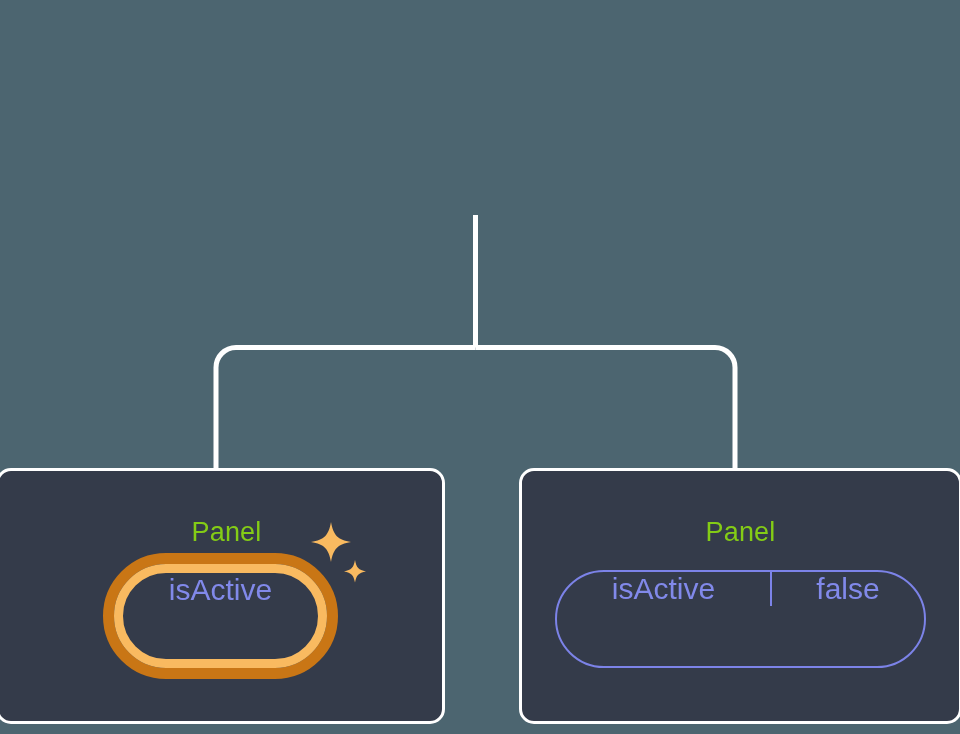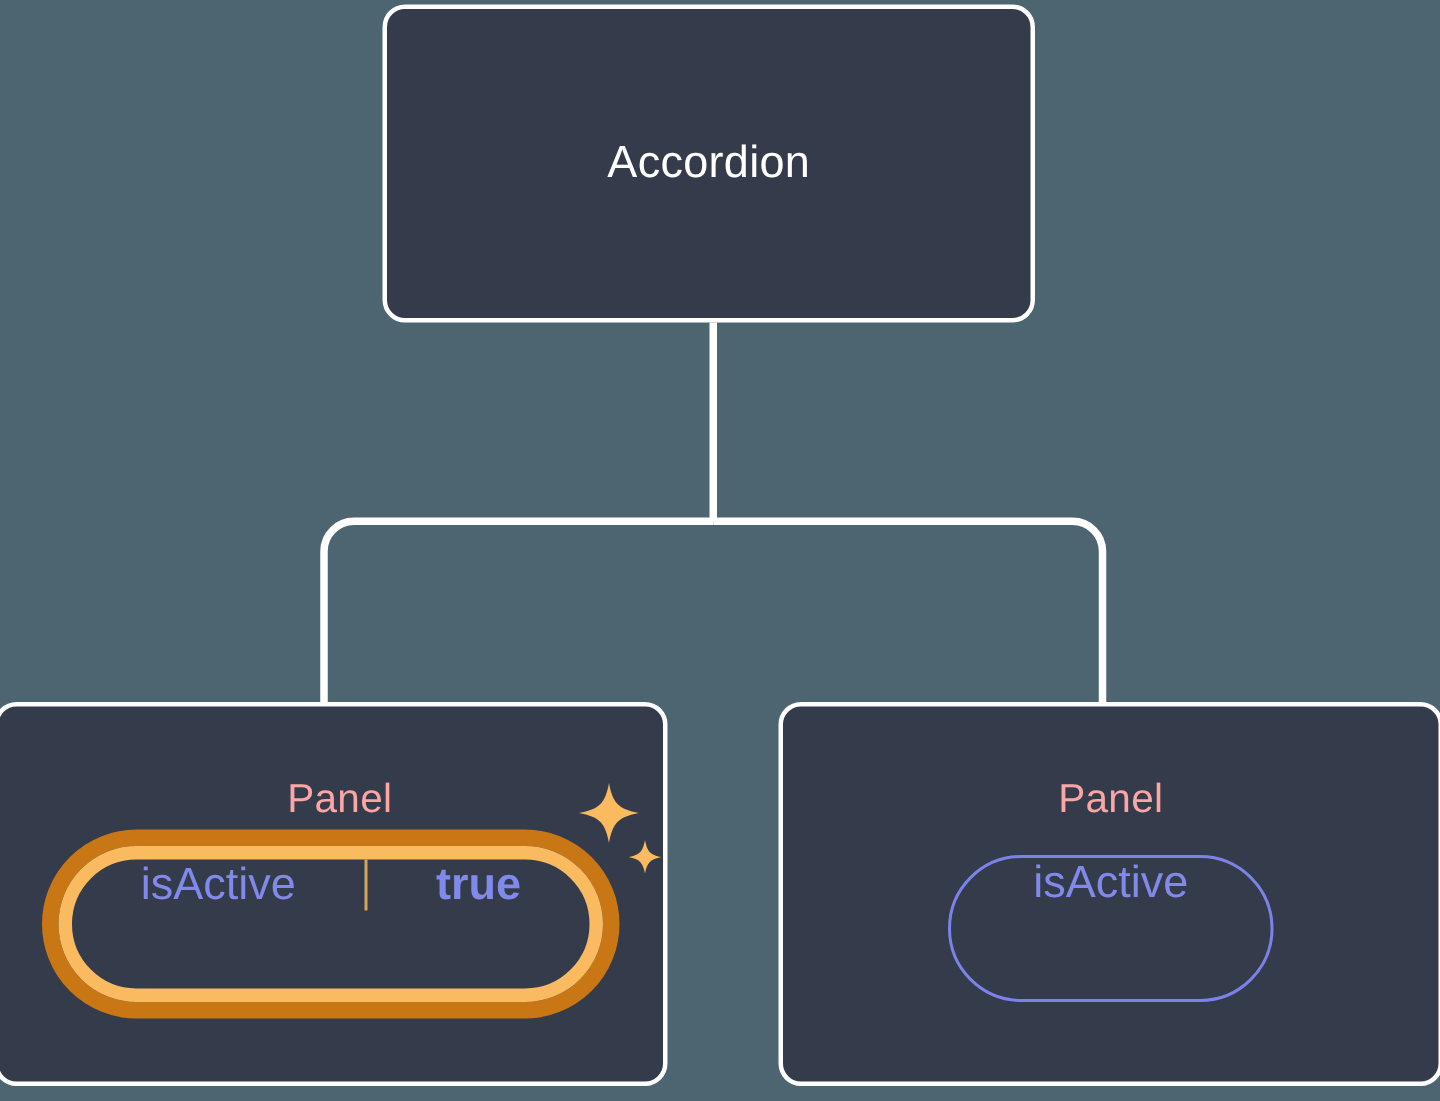--- a/index.html
+++ b/index.html
@@ -71,21 +71,21 @@
     left: -4px;
     width: 449px;
   }
 
   .node-leaf-right {
     left: 519px;
     width: 443px;
   }
 
   .node-title-leaf {
-    color: #fca5a5;
+    color: #84cc16;
     font-size: 27px;
     font-weight: 400;
     letter-spacing: 0.2px;
     line-height: 1;
   }
 
   .node-leaf-left .node-title-leaf { margin-left: 12px; }
   .node-leaf-right .node-title-leaf { margin-left: 0px; }
 
   
@@ -177,45 +177,42 @@
 <body>
 
 <div id="stage">
 
   <svg id="connectors" viewBox="0 0 960 734" width="960" height="734" fill="none">
     <path d="M 475.5 215 L 475.5 347.5" stroke="#ffffff" stroke-width="5" stroke-linecap="butt"></path>
     <path d="M 475.5 347.5 L 236 347.5 A 20 20 0 0 0 216 367.5 L 216 469" stroke="#ffffff" stroke-width="5" stroke-linecap="butt"></path>
     <path d="M 475.5 347.5 L 715 347.5 A 20 20 0 0 1 735 367.5 L 735 469" stroke="#ffffff" stroke-width="5" stroke-linecap="butt"></path>
   </svg>
 
-  <div class="node node-root">
-    <span class="node-title-root">Accordion</span>
-  </div>
 
   <div class="node node-leaf node-leaf-left">
     <span class="node-title-leaf">Panel</span>
 
     <div class="pill-wrap pill-wrap-hi">
       <div class="pill-hi-glow"></div>
 
       <div class="pill pill-hi">
         <div class="pill-cell pill-name">isActive</div>
-        <div class="pill-cell pill-value">true</div>
       </div>
 
       <svg class="sparkles" viewBox="0 0 62 72" width="62" height="72">
         <path d="M 24 4 C 26.5 17.5 30.5 21.5 44 24 C 30.5 26.5 26.5 30.5 24 44 C 21.5 30.5 17.5 26.5 4 24 C 17.5 21.5 21.5 17.5 24 4 Z" fill="#f9ba60"></path>
         <path d="M 48 42 C 49.6 50 51.4 51.8 59 53.4 C 51.4 55 49.6 56.8 48 64.4 C 46.4 56.8 44.6 55 37 53.4 C 44.6 51.8 46.4 50 48 42 Z" fill="#f9ba60"></path>
       </svg>
     </div>
   </div>
 
   <div class="node node-leaf node-leaf-right">
     <span class="node-title-leaf">Panel</span>
 
     <div class="pill-wrap" style="margin-top:24px;">
       <div class="pill pill-plain">
         <div class="pill-cell pill-name">isActive</div>
+        <div class="pill-cell pill-value">false</div>
       </div>
     </div>
   </div>
 
 </div>
 
 </body></html>

